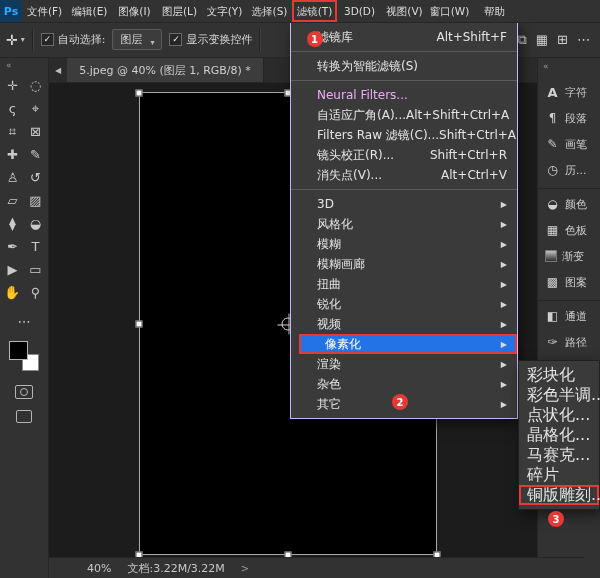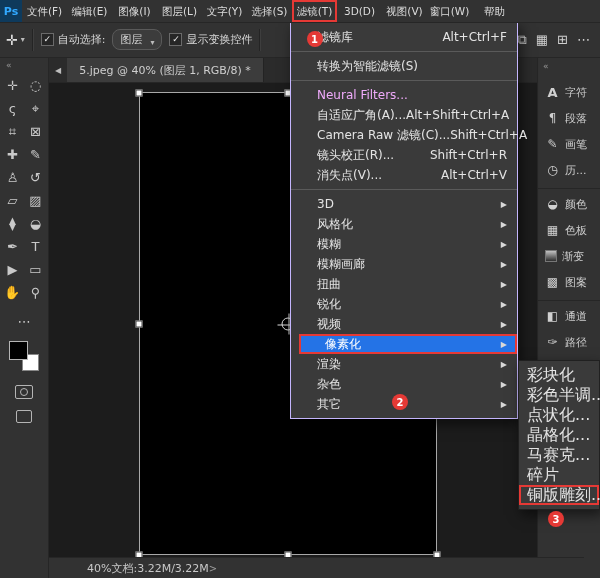--- a/index.html
+++ b/index.html
@@ -19,21 +19,21 @@
   .optionsbar{position:absolute;left:0;top:22px;right:0;height:35px;background:#323232;
               border-bottom:1px solid #262626;display:flex;align-items:center;gap:7px;
               padding:0 6px;z-index:10;font-size:11px;}
   .ob-tool{display:flex;align-items:center;gap:3px;font-size:14px;color:#e0e0e0;}
   .caret{font-size:8px;color:#bbb;}
   .vsep{width:1px;height:22px;background:#242424;border-right:1px solid #3e3e3e;}
   .ob-check{display:flex;align-items:center;gap:4px;}
   .cb{width:11px;height:11px;background:#262626;border:1px solid #6a6a6a;font-size:9px;
       line-height:11px;text-align:center;color:#eee;}
   .ob-select{display:flex;align-items:flex-end;gap:8px;background:#3c3c3c;border:1px solid #5a5a5a;
-             border-radius:8px;padding:2px 7px;}
+             border-radius:2px;padding:2px 7px;}
   .ob-right{margin-left:auto;display:flex;gap:9px;padding-right:4px;}
   .ob-icon{font-size:13px;color:#cfcfcf;}
 
   
   .toolbar{position:absolute;left:0;top:58px;bottom:0;width:48px;background:#323232;
            border-right:1px solid #262626;z-index:5;}
   .collapse{height:14px;font-size:9px;color:#999;padding:2px 0 0 6px;}
   .tools{display:grid;grid-template-columns:23px 23px;justify-content:center;}
   .tool{height:23px;display:flex;align-items:center;justify-content:center;font-size:13px;color:#c9c9c9;}
   .tool.wide{margin-top:6px;}
@@ -72,21 +72,21 @@
   .dock-item{height:26px;display:flex;align-items:center;gap:5px;padding-left:7px;}
   .dock-icon{width:15px;height:15px;display:flex;align-items:center;justify-content:center;
              font-size:12px;color:#d0d0d0;}
   [data-name="gradient-icon"]{background:linear-gradient(180deg,#c2c2c2,#2e2e2e);border:1px solid #777;
              width:12px;height:12px;box-sizing:border-box;}
   [data-name="character-icon"]{font-size:13px;font-weight:bold;}
   .dock-label{font-size:11px;color:#cccccc;white-space:nowrap;}
 
   
   .statusbar{position:absolute;left:49px;right:16px;bottom:0;height:20px;background:#323232;
-             border-top:1px solid #262626;display:flex;align-items:center;
+             border-top:1px solid #262626;display:flex;align-items:center;gap:16px;
              padding-left:38px;font-size:11px;color:#c8c8c8;z-index:6;}
   .chev{font-size:10px;color:#9a9a9a;}
 
   
   .menu{position:absolute;left:290px;top:22px;width:228px;background:#3a3a3a;
         border:1px solid #c4b5fd;box-shadow:3px 5px 12px rgba(0,0,0,.55);
         padding:4px 0;z-index:40;box-sizing:border-box;}
   .mi{height:20px;display:flex;align-items:center;padding:0 10px 0 26px;color:#e4e4e4;font-size:12px;white-space:nowrap;}
   .mi .shortcut{margin-left:auto;color:#e4e4e4;}
   .mi .arrow{margin-left:auto;font-size:8px;color:#d8d8d8;}
@@ -305,36 +305,36 @@
 
   <div class="statusbar" data-name="status-bar">
     <span data-name="zoom-level">40%</span>
     <span data-name="document-info">文档:3.22M/3.22M</span>
     <span class="chev" data-name="status-chevron-icon">&gt;</span>
   </div>
 
   <div class="menu" id="filter-menu" data-name="filter-menu">
       <div class="mi" data-name="repeat-filter-gallery">
         <span class="mlabel" data-name="repeat-filter-gallery-label">滤镜库</span>
-        <span class="shortcut" data-name="repeat-filter-gallery-shortcut">Alt+Ctrl+F</span>
+        <span class="shortcut" data-name="repeat-filter-gallery-shortcut">Alt+Shift+F</span>
       </div>
       <div class="msep" data-name="menu-separator"></div>
       <div class="mi" data-name="convert-smart-filters">
         <span class="mlabel" data-name="convert-smart-filters-label">转换为智能滤镜(S)</span>
       </div>
       <div class="msep" data-name="menu-separator"></div>
       <div class="mi disabled" data-name="neural-filters">
         <span class="mlabel" data-name="neural-filters-label">Neural Filters...</span>
       </div>
       <div class="mi" data-name="adaptive-wide-angle">
         <span class="mlabel" data-name="adaptive-wide-angle-label">自适应广角(A)...</span>
         <span class="shortcut" data-name="adaptive-wide-angle-shortcut">Alt+Shift+Ctrl+A</span>
       </div>
       <div class="mi" data-name="camera-raw-filter">
-        <span class="mlabel" data-name="camera-raw-filter-label">Camera Raw 滤镜(C)...</span>
+        <span class="mlabel" data-name="camera-raw-filter-label">Filters Raw 滤镜(C)...</span>
         <span class="shortcut" data-name="camera-raw-filter-shortcut">Shift+Ctrl+A</span>
       </div>
       <div class="mi" data-name="lens-correction">
         <span class="mlabel" data-name="lens-correction-label">镜头校正(R)...</span>
         <span class="shortcut" data-name="lens-correction-shortcut">Shift+Ctrl+R</span>
       </div>
       <div class="mi" data-name="vanishing-point">
         <span class="mlabel" data-name="vanishing-point-label">消失点(V)...</span>
         <span class="shortcut" data-name="vanishing-point-shortcut">Alt+Ctrl+V</span>
       </div>

